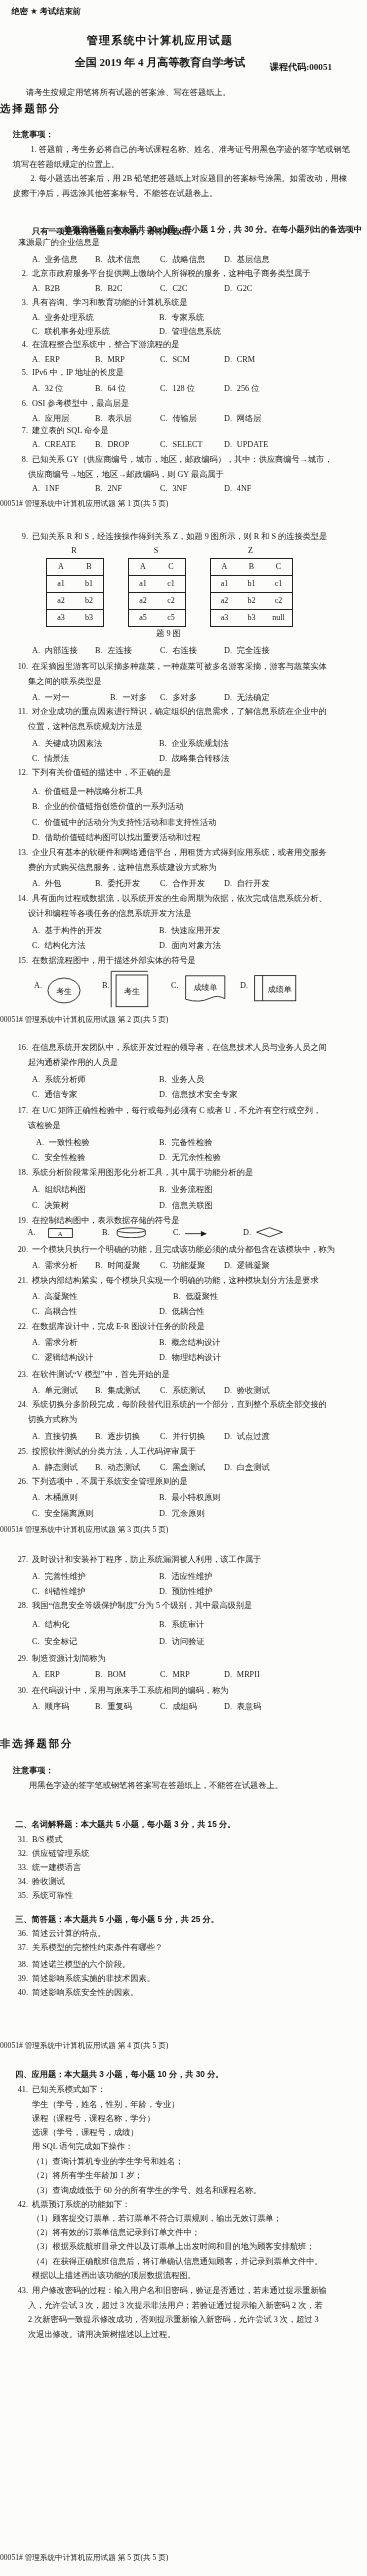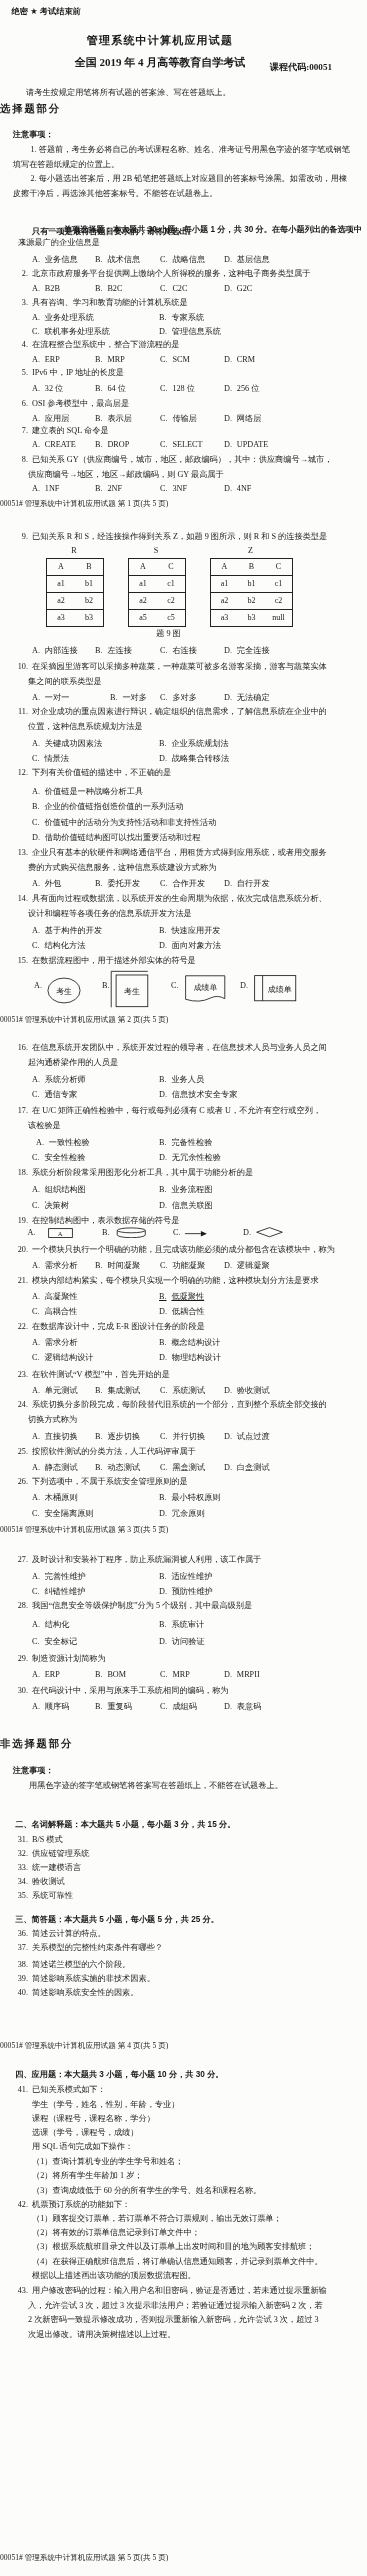--- a/index.html
+++ b/index.html
@@ -383,21 +383,21 @@
       <span class="opt" style="left: 95px;"><span class="ok">B.</span><span class="ov">时间凝聚</span></span>
       <span class="opt" style="left: 160px;"><span class="ok">C.</span><span class="ov">功能凝聚</span></span>
       <span class="opt" style="left: 224px;"><span class="ok">D.</span><span class="ov">逻辑凝聚</span></span>
     </div>
     <div class="blk" style="top: 1276px;">
       <span class="qnum">21.</span>
       <div class="qline" style="top: 0px; left: 32px;">模块内部结构紧实，每个模块只实现一个明确的功能，这种模块划分方法是要求</div>
     </div>
     <div class="blk" style="top: 1291px;">
       <span class="opt" style="left: 32px;"><span class="ok">A.</span><span class="ov">高凝聚性</span></span>
-      <span class="opt" style="left: 159px; text-decoration: underline;"><span class="ok">B.</span><span class="ov">低凝聚性</span></span>
+      <span class="opt" style="left: 173px;"><span class="ok">B.</span><span class="ov">低凝聚性</span></span>
     </div>
     <div class="blk" style="top: 1306px;">
       <span class="opt" style="left: 32px;"><span class="ok">C.</span><span class="ov">高耦合性</span></span>
       <span class="opt" style="left: 159px;"><span class="ok">D.</span><span class="ov">低耦合性</span></span>
     </div>
     <div class="blk" style="top: 1322px;">
       <span class="qnum">22.</span>
       <div class="qline" style="top: 0px; left: 32px;">在数据库设计中，完成 E-R 图设计任务的阶段是</div>
     </div>
     <div class="blk" style="top: 1337px;">

